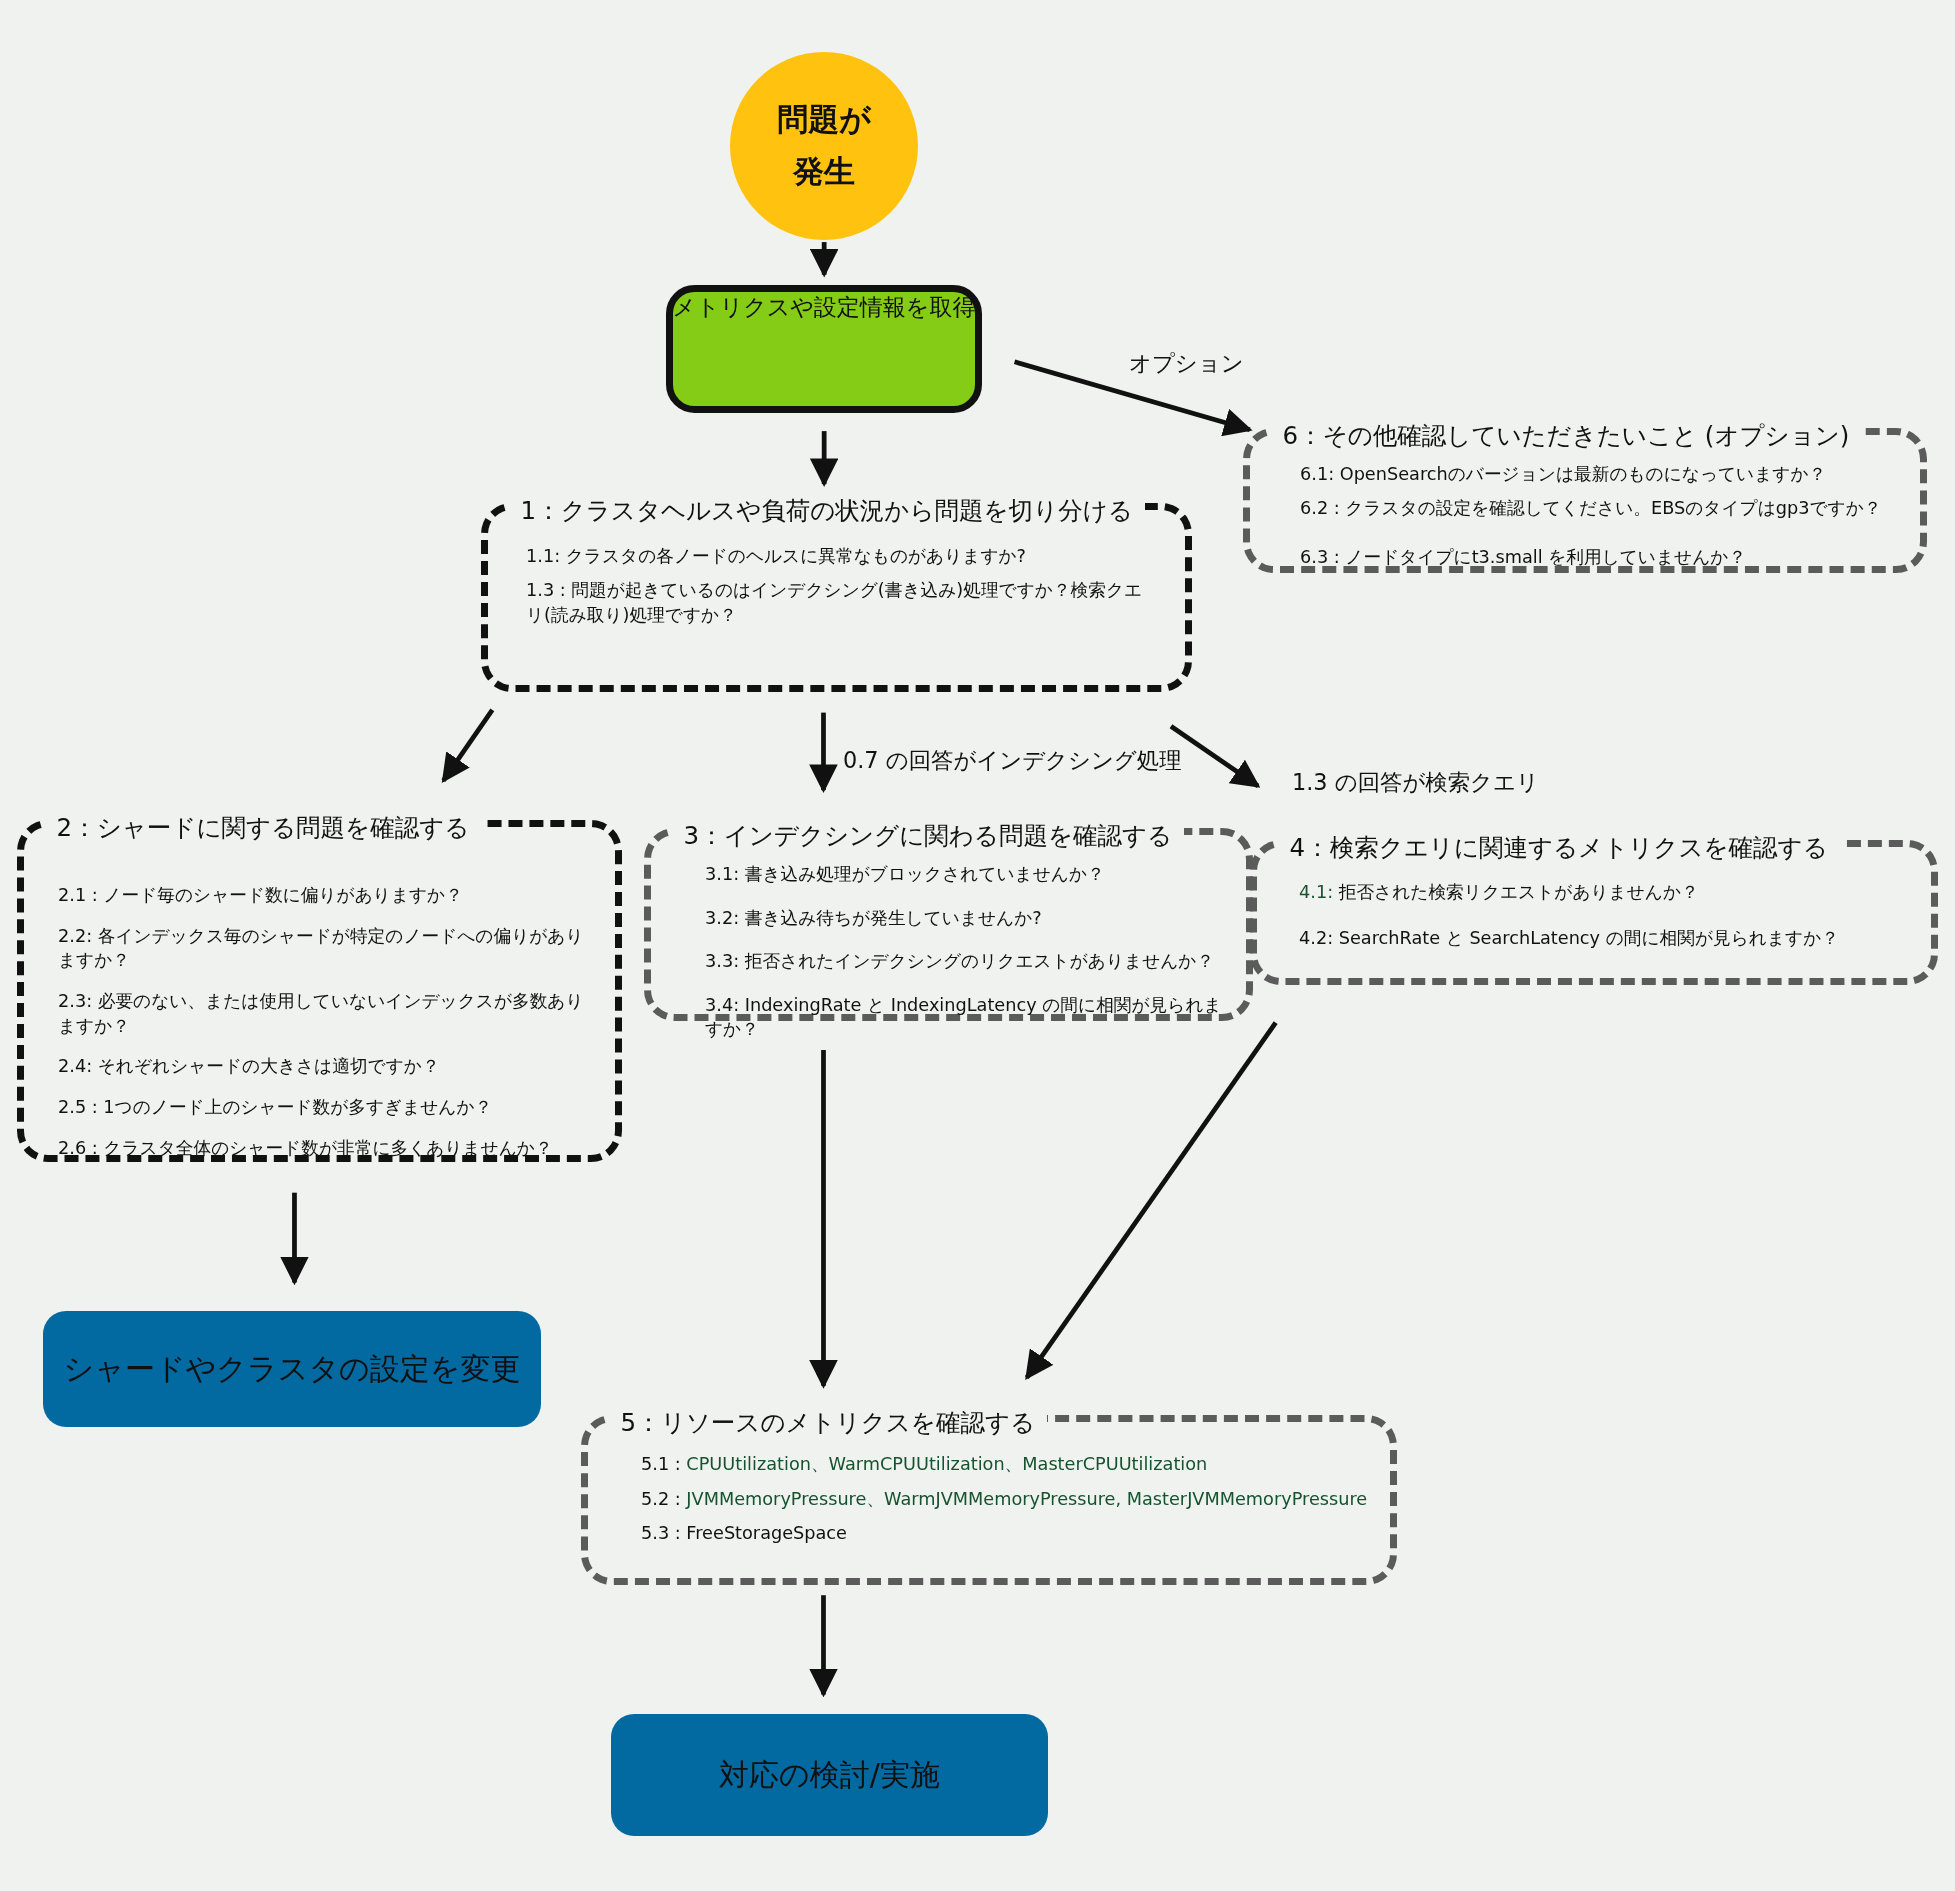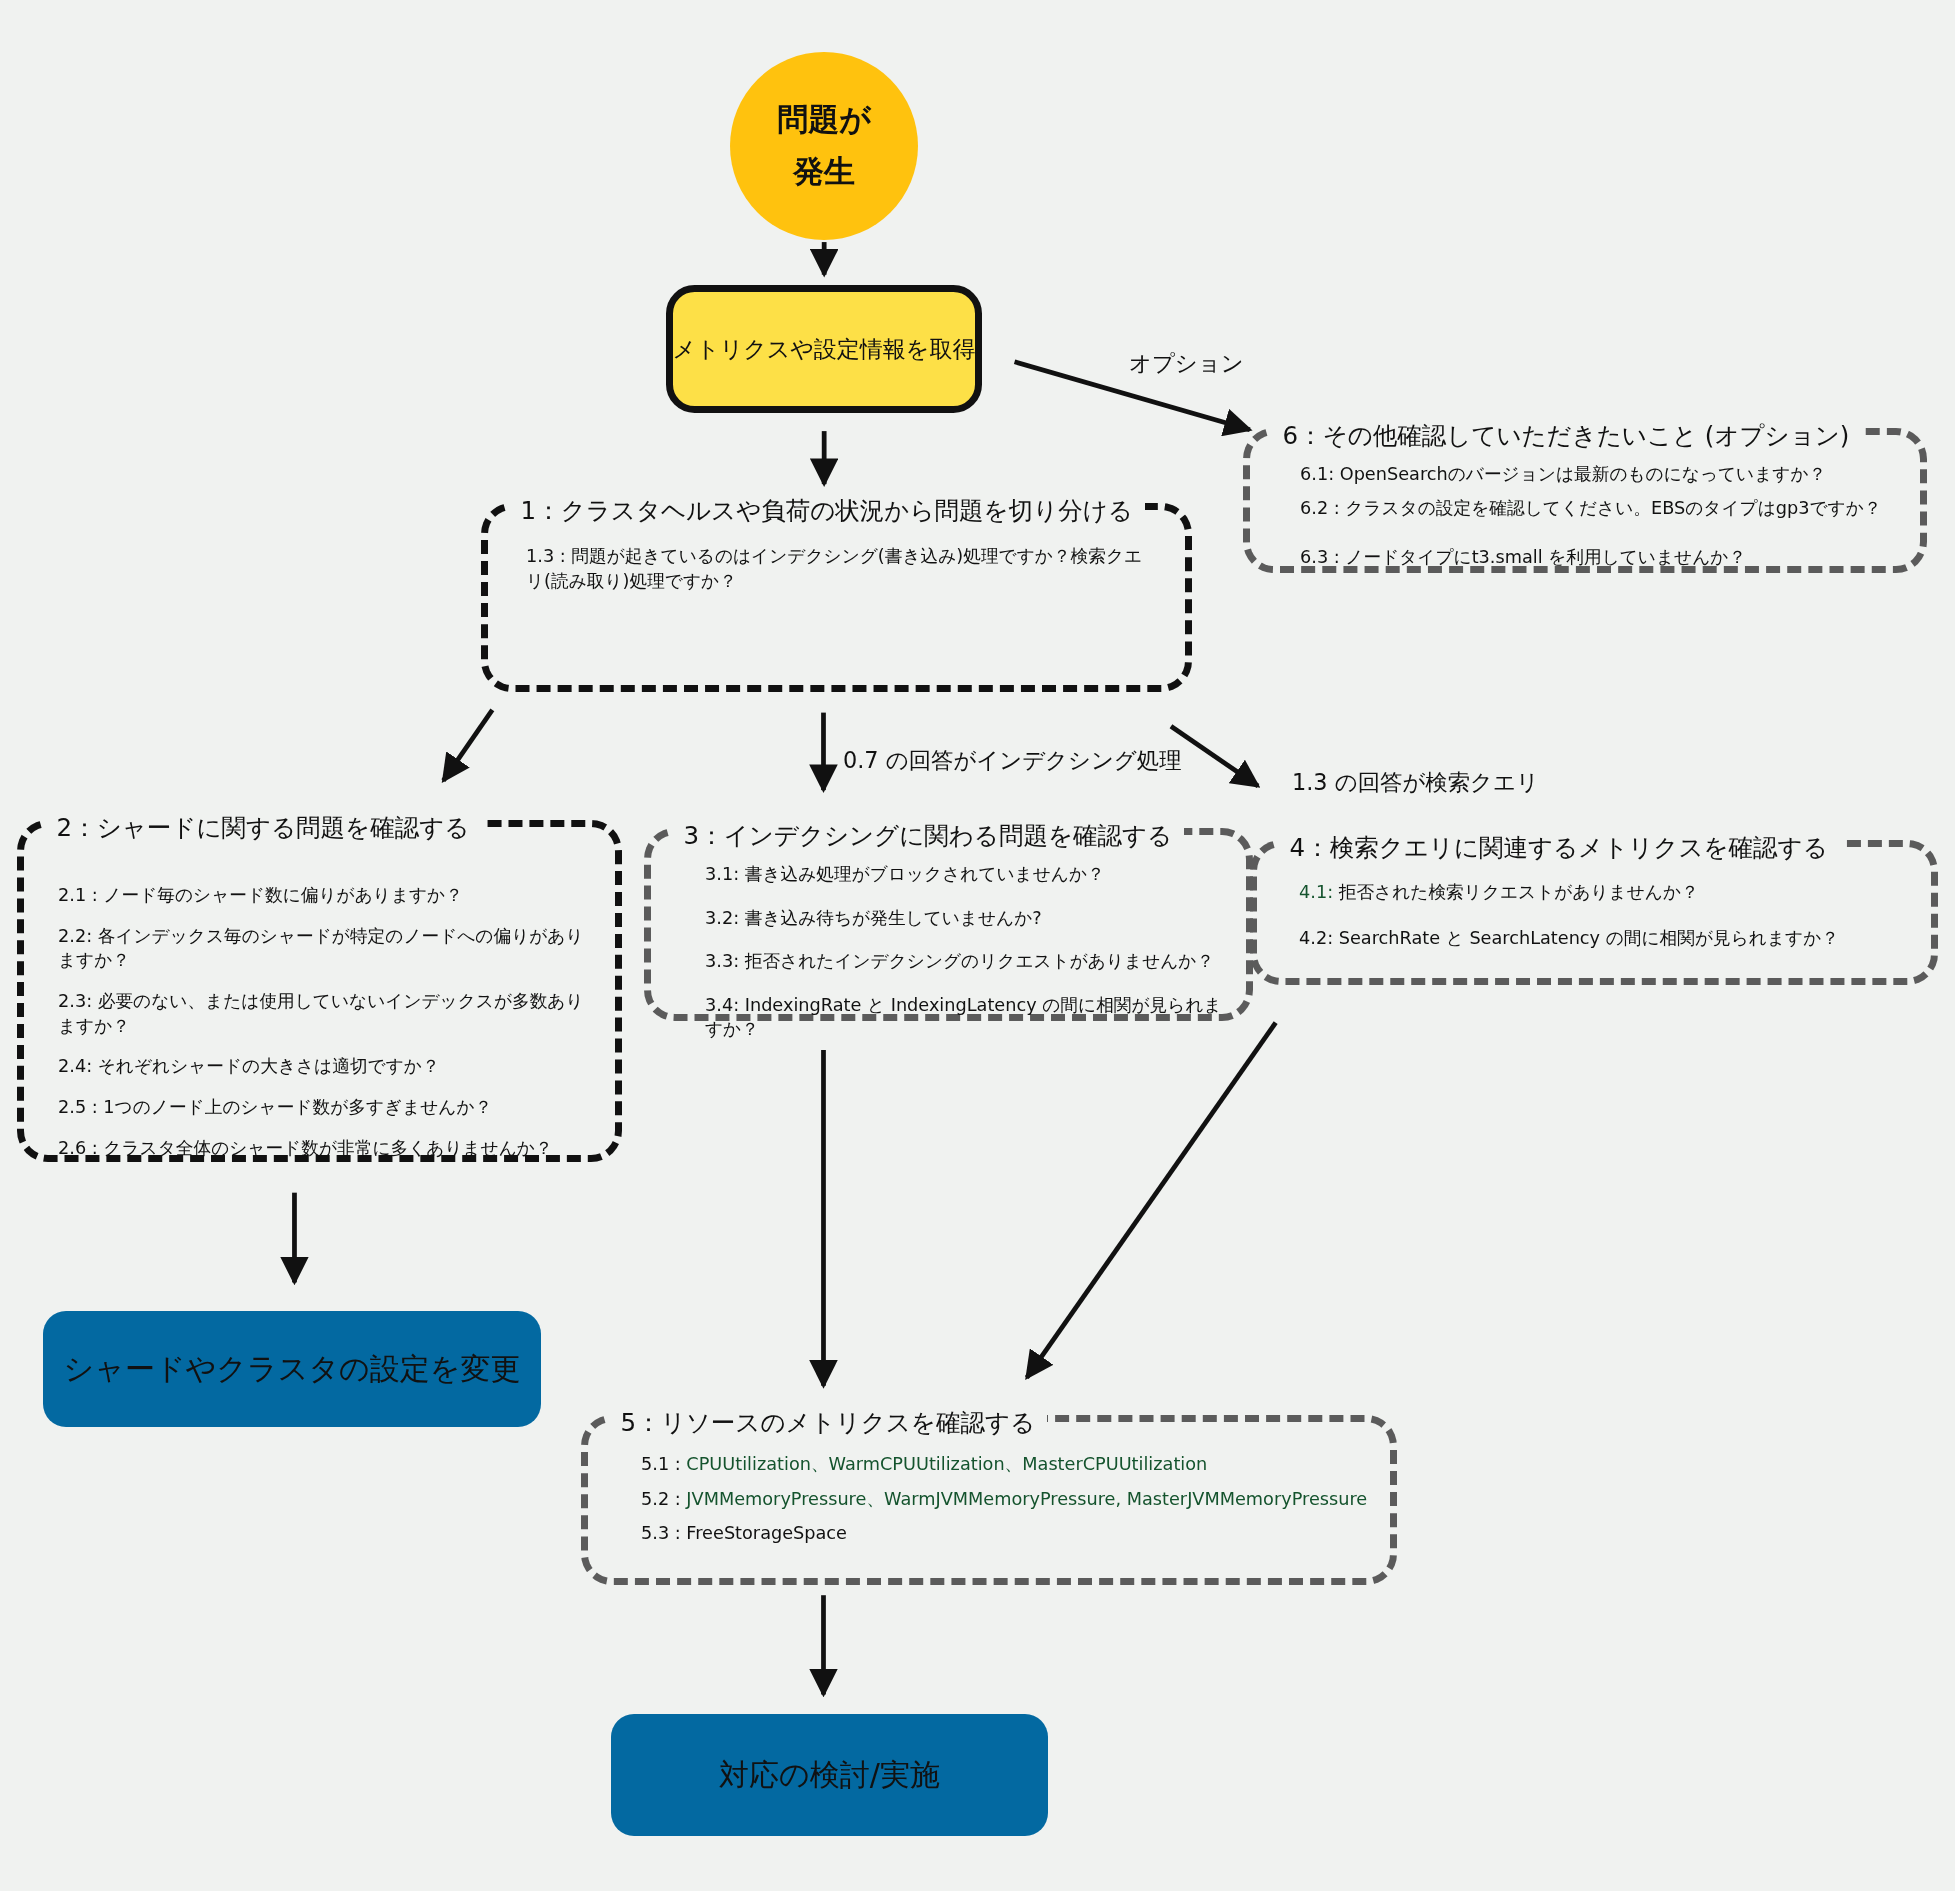--- a/index.html
+++ b/index.html
@@ -15,22 +15,22 @@
   .circle{
     position:absolute;left:730px;top:52px;width:188px;height:188px;
     border-radius:50%;background:#ffc20e;
     display:flex;flex-direction:column;align-items:center;justify-content:center;
     text-align:center;font-size:31px;font-weight:bold;line-height:1.35;gap:10px;
   }
   
   .proc{
     position:absolute;left:666px;top:285px;width:316px;height:128px;
     border:7.5px solid #111;border-radius:28.6px;box-sizing:border-box;
-    background:#fde047;
-    display:flex;align-items:center;justify-content:center;
+    background:#84cc16;
+    display:flex;align-items:flex-start;justify-content:center;
     font-size:23px;white-space:nowrap;
   }
   
   .dbox{
     position:absolute;border:7.5px dashed #111;border-radius:31px;
     box-sizing:border-box;
   }
   .dbox.gray{border-color:#5b5b5b}
   .box-title{
     position:absolute;top:-18.4px;left:20.4px;background:#f0f2f0;
@@ -81,20 +81,21 @@
   <span>メトリクスや設定情報を取得</span>
 </div>
 
 <div class="elabel" style="left:1129px;top:348px">オプション</div>
 <div class="elabel" style="left:843px;top:745px">0.7 の回答がインデクシング処理</div>
 <div class="elabel" style="left:1292px;top:767px">1.3 の回答が検索クエリ</div>
 
 <div class="dbox" style="left:481px;top:503px;width:711px;height:189px">
   <div class="box-title">1：クラスタヘルスや負荷の状況から問題を切り分ける</div>
   <div class="items" style="padding:34px 27px 0 38px">
+    <div class="item" style="margin-bottom:9.5px"><span>1.1:</span> <span>クラスタの各ノードのヘルスに異常なものがありますか?</span></div>
     <div class="item"><span>1.3 :</span> <span>問題が起きているのはインデクシング(書き込み)処理ですか？検索クエリ(読み取り)処理ですか？</span></div>
   </div>
 </div>
 
 <div class="dbox gray" style="left:1243px;top:428px;width:684px;height:145px">
   <div class="box-title">6：その他確認していただきたいこと (オプション)</div>
   <div class="items" style="padding:27px 20.4px 0 50px">
     <div class="item" style="margin-bottom:9.5px"><span>6.1:</span> <span>OpenSearchのバージョンは最新のものになっていますか？</span></div>
     <div class="item" style="margin-bottom:24px"><span>6.2 :</span> <span>クラスタの設定を確認してください。EBSのタイプはgp3ですか？</span></div>
     <div class="item"><span>6.3 :</span> <span>ノードタイプにt3.small を利用していませんか？</span></div>

